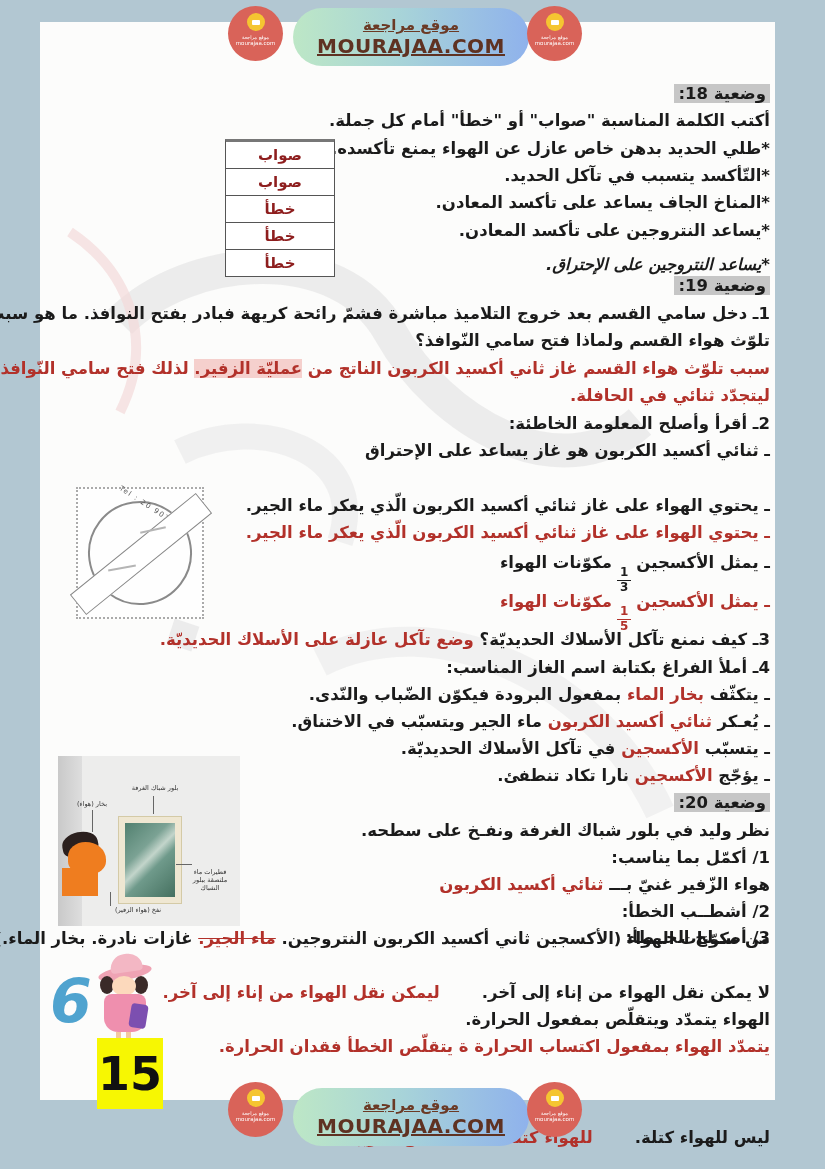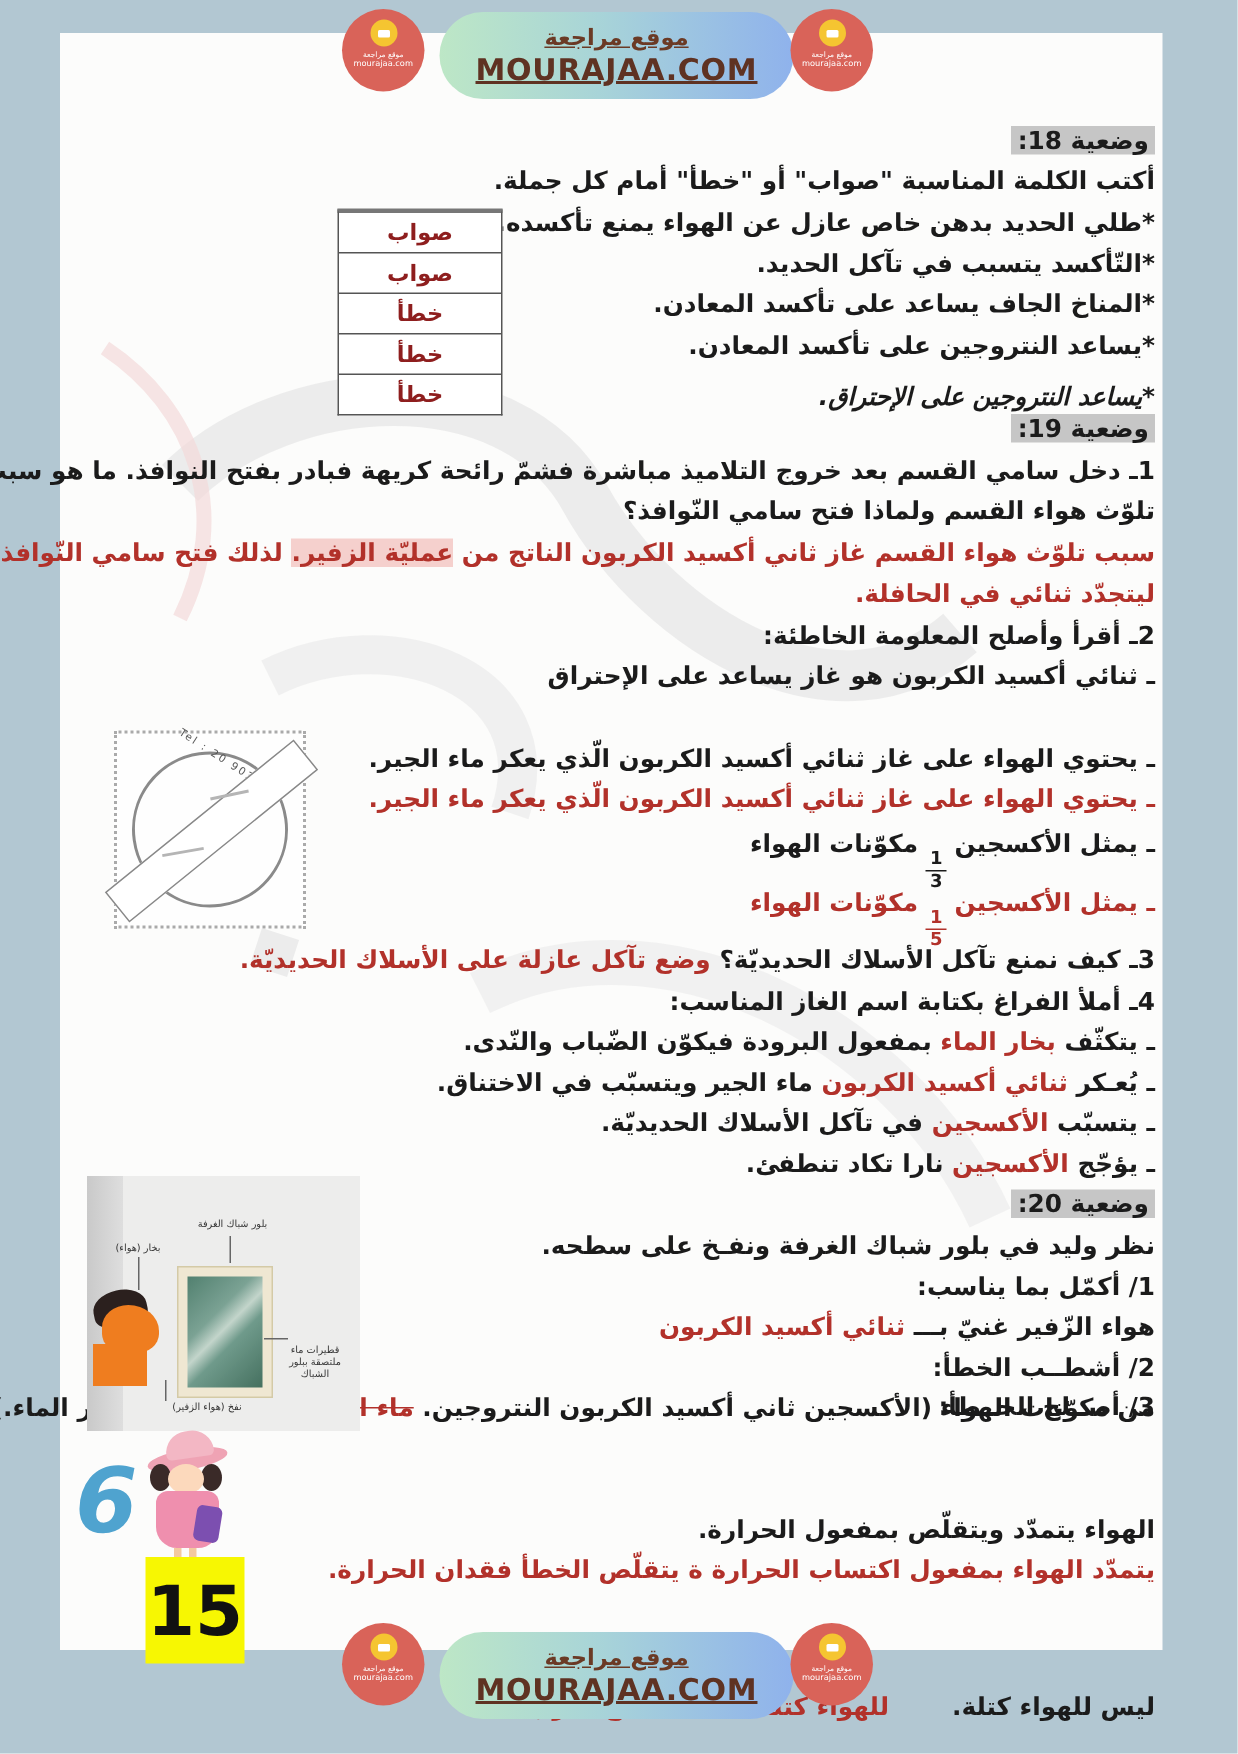--- a/index.html
+++ b/index.html
@@ -39,21 +39,21 @@
   .ans-row:last-child{border-bottom:none;}
   
   #stamp{position:absolute;left:76px;top:487px;width:124px;height:128px;background:#fefefe;border:2px dotted #aaa;}
   #stamp .circ{position:absolute;left:10px;top:12px;width:100px;height:100px;border:2px solid #8a8a8a;border-radius:50%;transform:rotate(-8deg);}
   #stamp .band{position:absolute;left:-18px;top:52px;width:160px;height:24px;background:#fff;border:1.5px solid #888;transform:rotate(-39deg);}
   #stamp .tel{position:absolute;left:34px;top:22px;width:100px;font-size:7px;color:#555;letter-spacing:1.5px;transform:rotate(33deg);}
   #stamp .sq1,#stamp .sq2{position:absolute;height:2px;background:#b5b5b5;}
   #stamp .sq1{left:30px;top:78px;width:28px;transform:rotate(-10deg);}
   #stamp .sq2{left:62px;top:40px;width:26px;transform:rotate(-12deg);}
   
-  #windiag{position:absolute;left:58px;top:756px;width:182px;height:170px;background:#ededec;margin-top:28px;}
+  #windiag{position:absolute;left:58px;top:756px;width:182px;height:170px;background:#ededec;}
   #windiag .edge{position:absolute;left:0;top:0;width:24px;height:100%;background:linear-gradient(90deg,#c9c9c9,#dedede);}
   #windiag .frame{position:absolute;left:60px;top:60px;width:62px;height:86px;background:#efe7d2;border:1px solid #d4caa6;}
   #windiag .glass{position:absolute;left:6px;top:6px;right:6px;bottom:6px;
     background:linear-gradient(135deg,#51806f 0%,#7ba294 35%,#c3d5cb 48%,#6f9a8b 60%,#45705f 100%);}
   #windiag .hair{position:absolute;left:4px;top:76px;width:36px;height:24px;background:#2b201e;border-radius:60% 60% 40% 40%;transform:rotate(-12deg);}
   #windiag .head{position:absolute;left:10px;top:86px;width:38px;height:32px;background:#ef7d1f;border-radius:46% 54% 40% 40%;}
   #windiag .torso{position:absolute;left:4px;top:112px;width:36px;height:28px;background:#ef7d1f;}
   #windiag .lbl{position:absolute;font-size:6.5px;color:#333;direction:rtl;text-align:center;line-height:1.25;}
   #windiag .ln{position:absolute;background:#666;}
   
@@ -145,20 +145,21 @@
   <div class="line" style="top:739px;"><span>ـ يتسبّب </span><span class="r">الأكسجين</span><span> في تآكل الأسلاك الحديديّة.</span></div>
   <div class="line" style="top:766px;"><span>ـ يؤجّج </span><span class="r">الأكسجين</span><span> نارا تكاد تنطفئ.</span></div>
 
   <div class="line" style="top:793px;"><span class="hl">وضعية 20:</span></div>
   <div class="line" style="top:821px;">نظر وليد في بلور شباك الغرفة ونفـخ على سطحه.</div>
   <div class="line" style="top:848px;">1/ أكمّل بما يناسب:</div>
   <div class="line" style="top:875px;"><span>هواء الزّفير غنيّ بـــ </span><span class="r">ثنائي أكسيد الكربون</span></div>
   <div class="line" style="top:902px;">2/ أشطــب الخطأ:</div>
   <div class="line" style="top:929px;"><span>من مكوّنات الهواء (الأكسجين ثاني أكسيد الكربون النتروجين. </span><span class="strike">ماء الجير.</span><span> غازات نادرة. بخار الماء.)</span></div>
   <div class="line" style="top:928px;">3/ أصــلح الخــطأ:</div>
+  <div class="line" style="top:983px;"><span>لا يمكن نقل الهواء من إناء إلى آخر.</span><span class="sp"></span><span class="r">ليمكن نقل الهواء من إناء إلى آخر.</span></div>
   <div class="line" style="top:1010px;">الهواء يتمدّد ويتقلّص بمفعول الحرارة.</div>
   <div class="line red" style="top:1037px;">يتمدّد الهواء بمفعول اكتساب الحرارة ة يتقلّص الخطأ فقدان الحرارة.</div>
   <div class="line" style="top:1088px;margin-top:40px;"><span>ليس للهواء كتلة.</span><span class="sp"></span><span class="r">للهواء كتلة  1ل = 1.3 غ تقريبا</span></div>
 
   <div id="stamp">
     <div class="circ"></div>
     <div class="tel">Tel : 20 903 165</div>
     <div class="band"></div>
     <div class="sq1"></div>
       <div class="sq2"></div>

